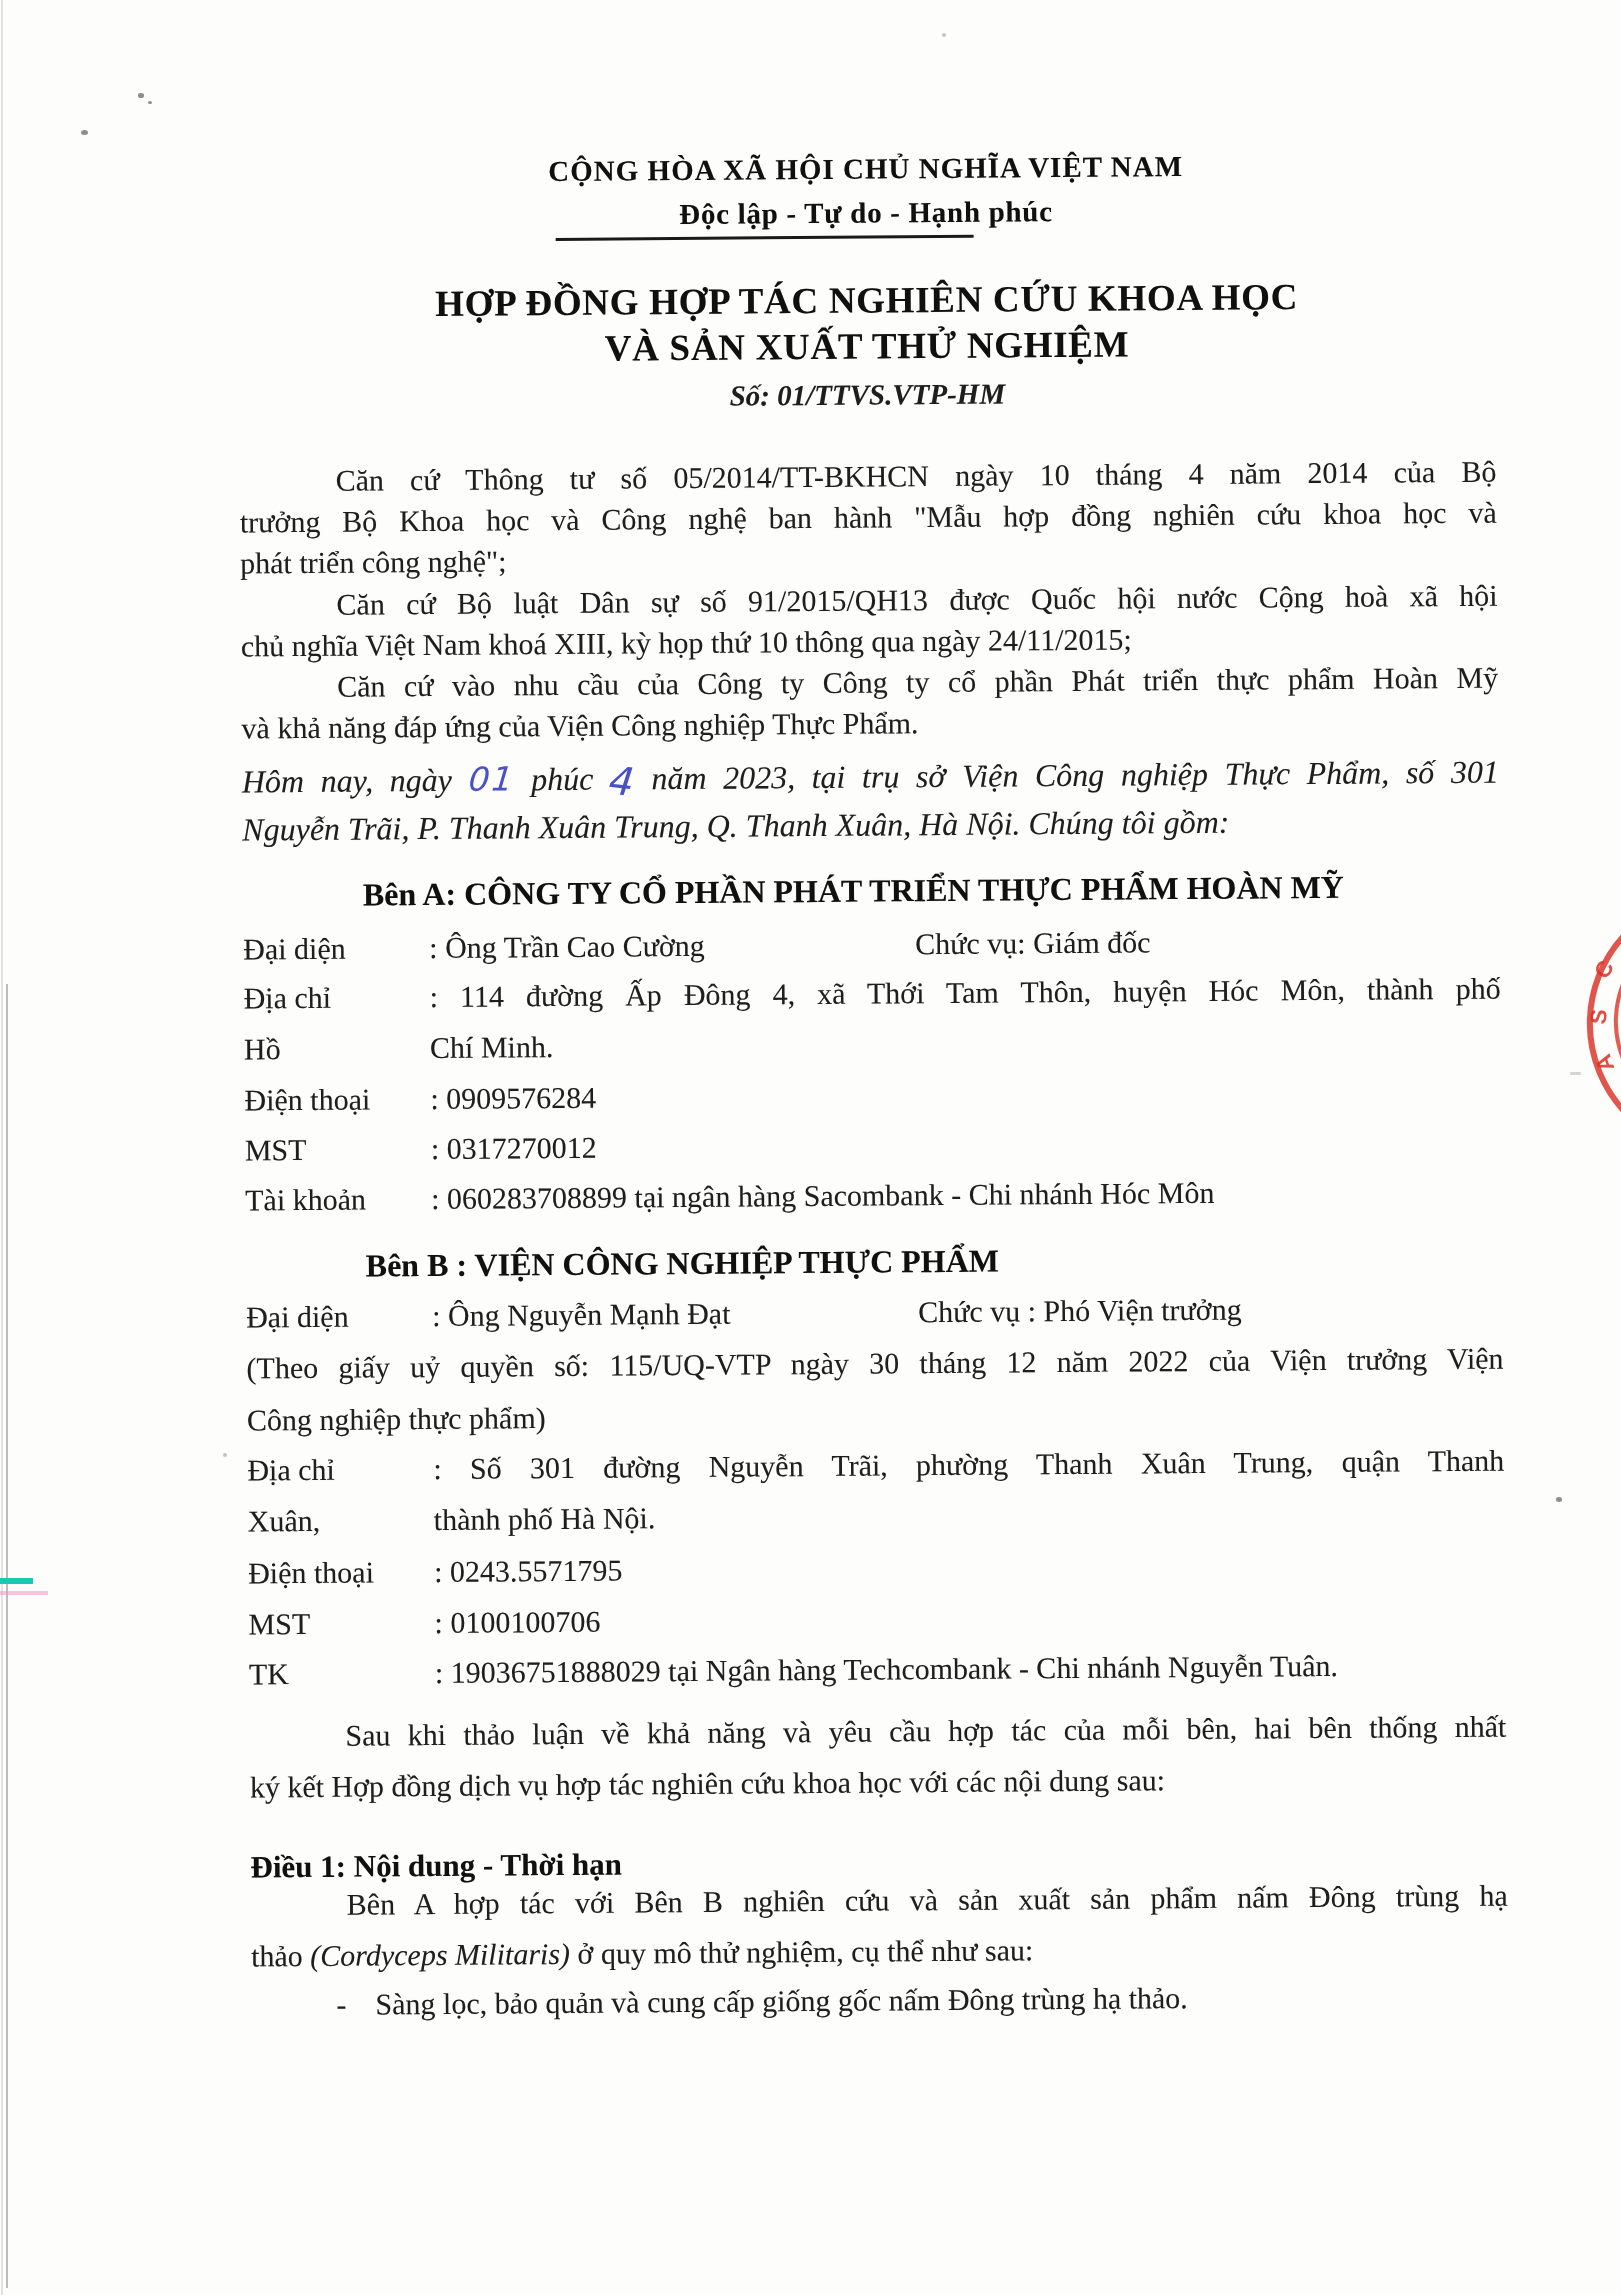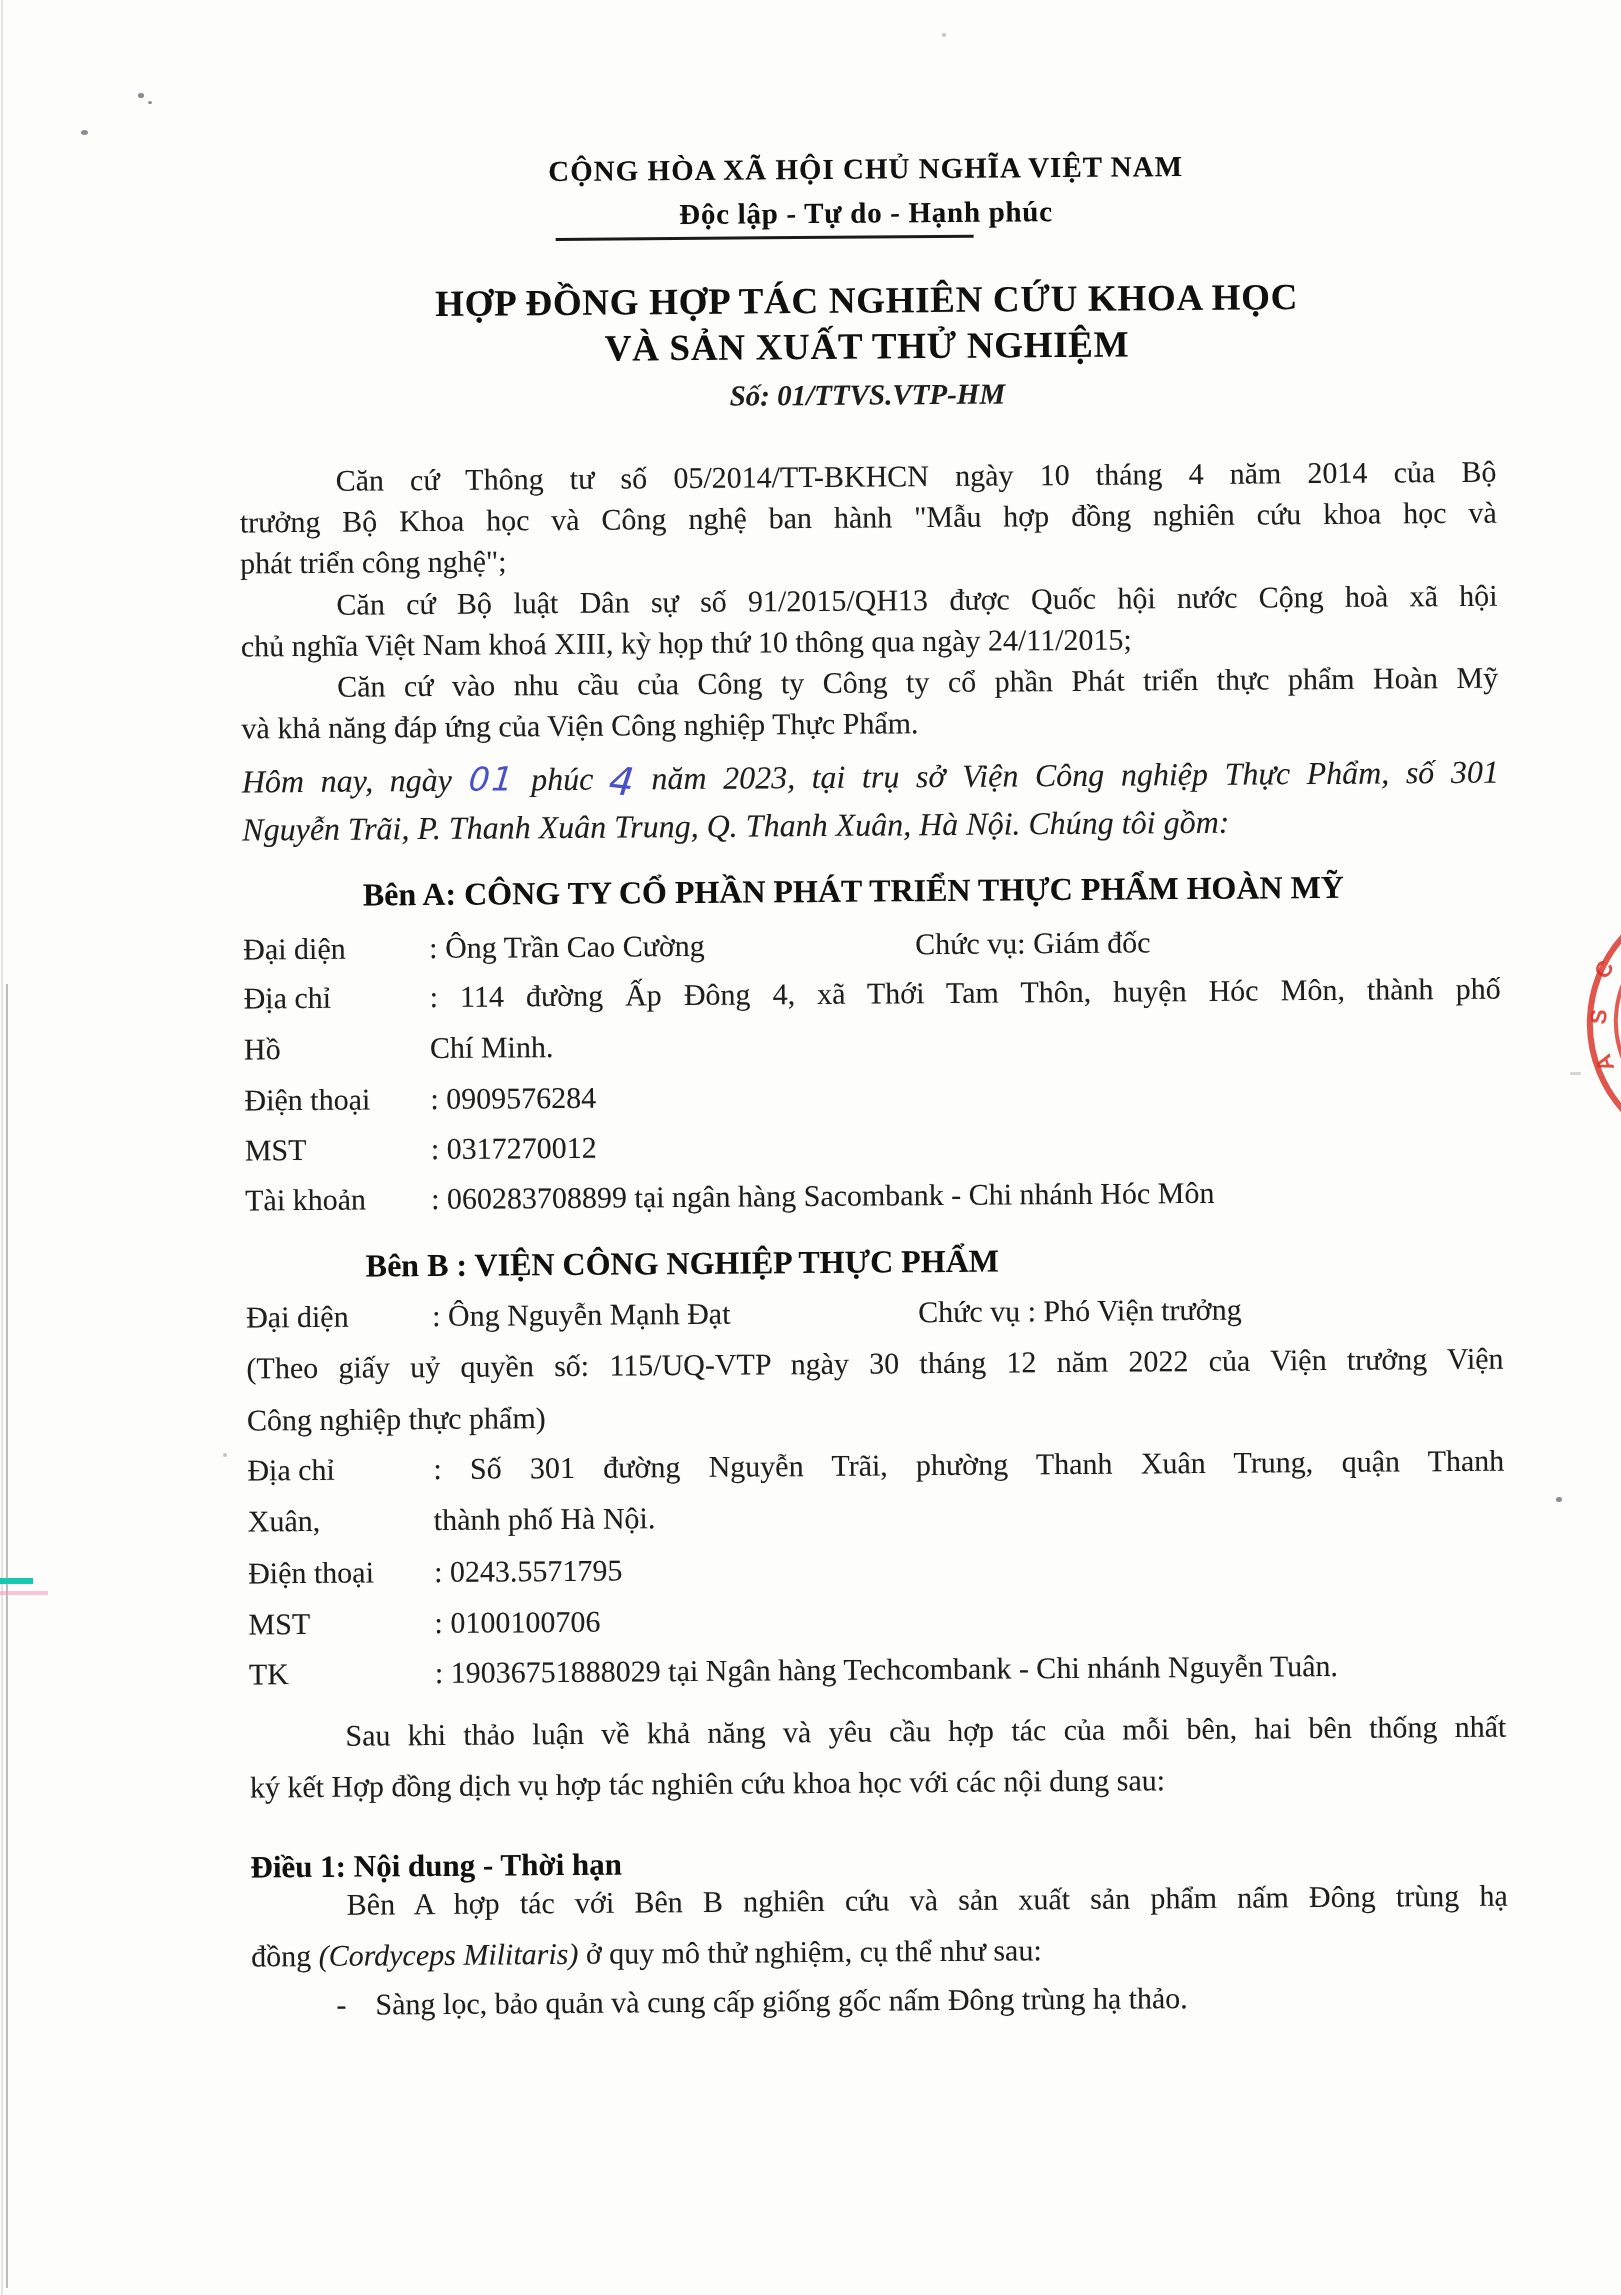--- a/index.html
+++ b/index.html
@@ -143,21 +143,21 @@
         <span class="lbl">TK</span>
         <span class="val">: 19036751888029 tại Ngân hàng Techcombank - Chi nhánh Nguyễn Tuân.</span>
       </div>
 
       <div class="line ind jl" style="top:1710px">Sau khi thảo luận về khả năng và yêu cầu hợp tác của mỗi bên, hai bên thống nhất</div>
       <div class="line" style="top:1761px">ký kết Hợp đồng dịch vụ hợp tác nghiên cứu khoa học với các nội dung sau:</div>
 
       <div class="line b" style="top:1841px;font-size:31px">Điều 1: Nội dung - Thời hạn</div>
       <div class="line ind jl" style="top:1879px">Bên A hợp tác với Bên B nghiên cứu và sản xuất sản phẩm nấm Đông trùng hạ</div>
       <div class="line" style="top:1930px">
-        <span>đồng </span>
+        <span>thảo </span>
         <span class="i">(Cordyceps Militaris)</span>
         <span> ở quy mô thử nghiệm, cụ thể như sau:</span>
       </div>
       <div class="line" style="top:1979px">
         <span class="bullet-marker">-</span>
         <span class="bullet-text">Sàng lọc, bảo quản và cung cấp giống gốc nấm Đông trùng hạ thảo.</span>
       </div>
     </div>
 
     <div class="stamp-outer"></div>

